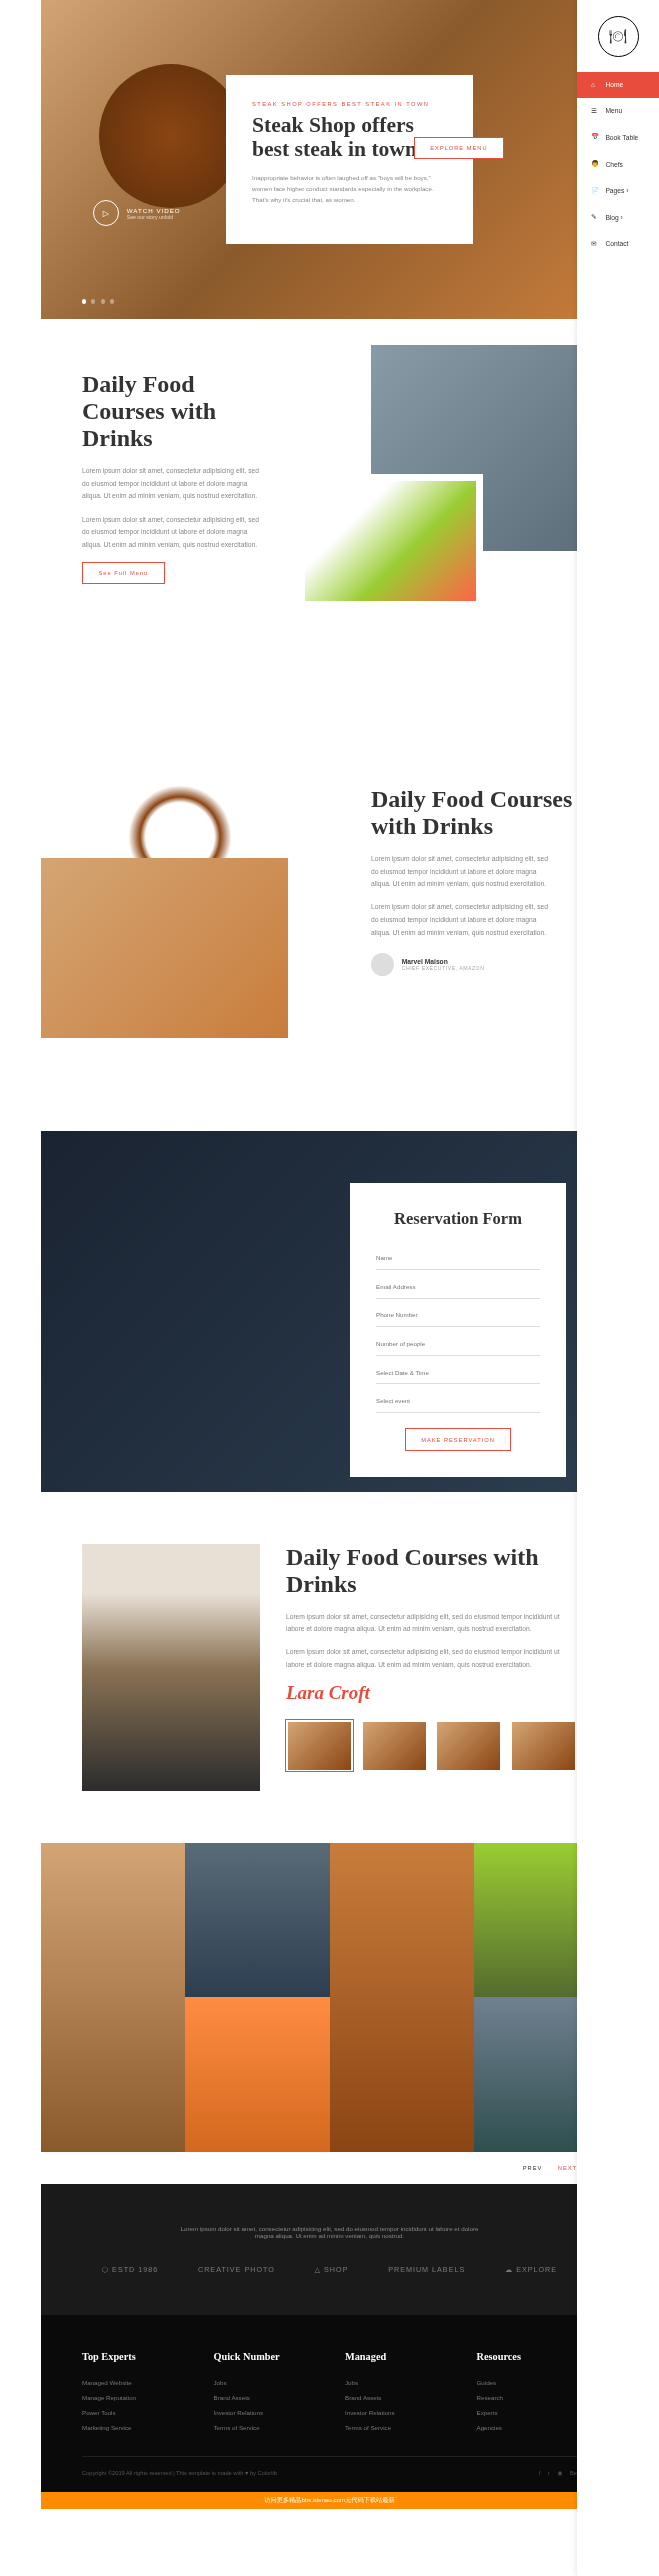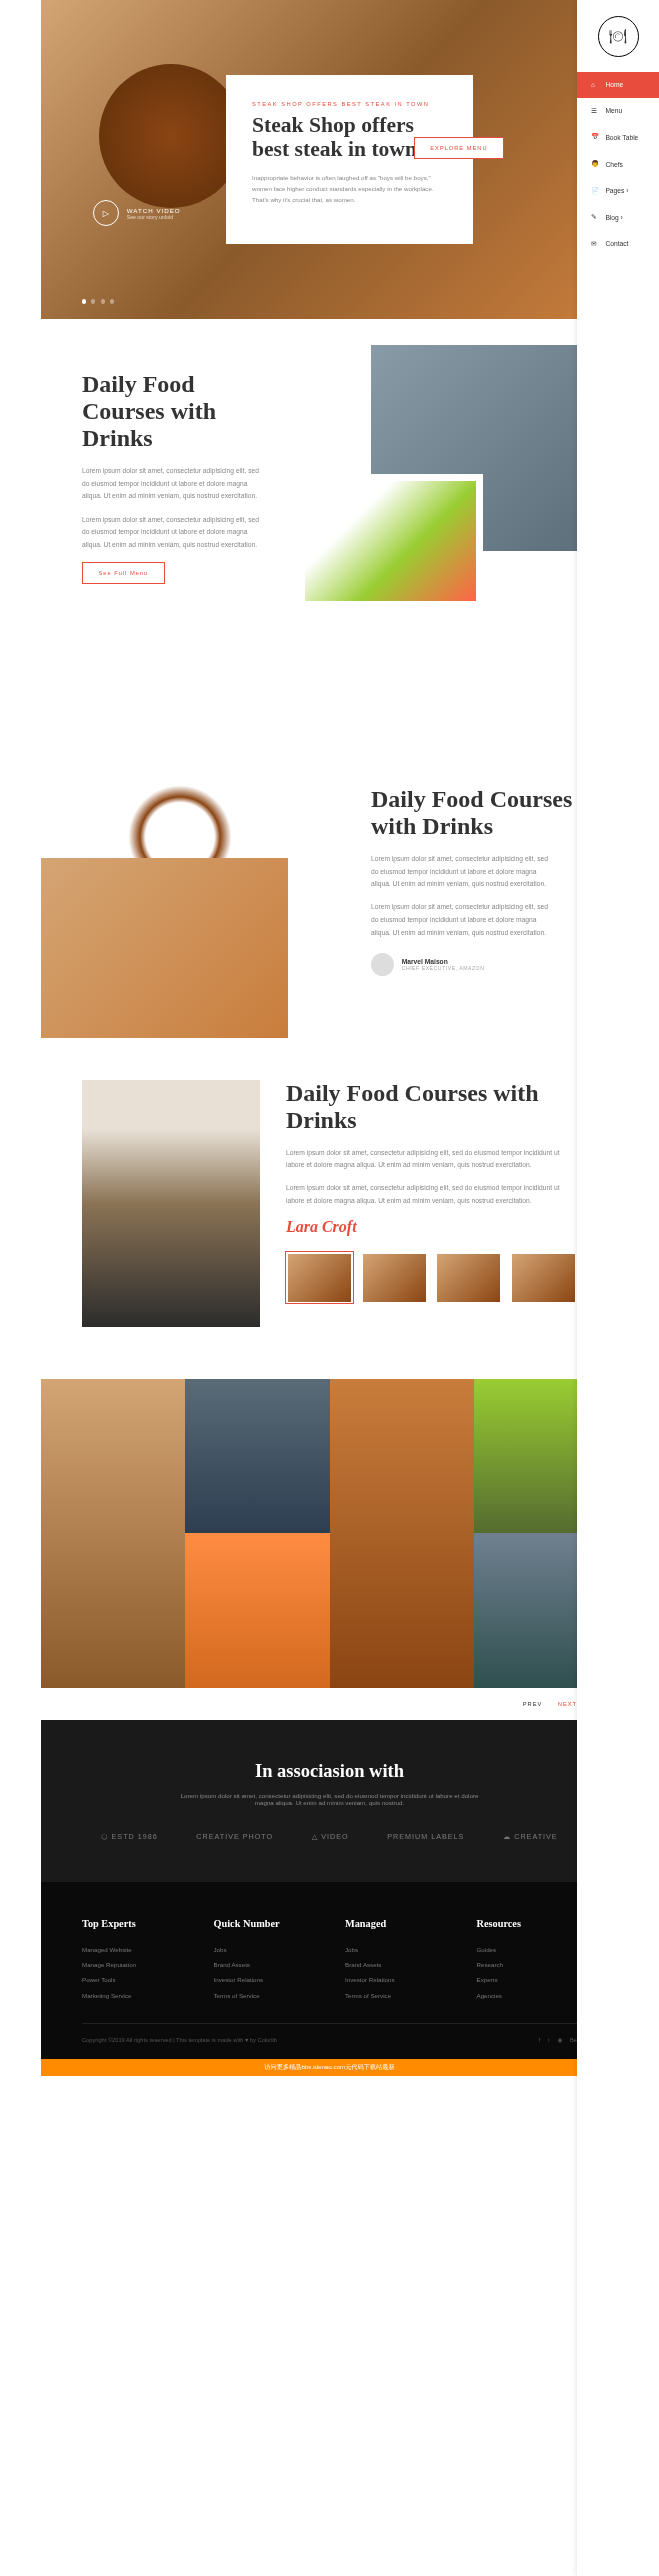--- a/index.html
+++ b/index.html
@@ -44,21 +44,21 @@
 .author-role{font-size:5.2px;color:#aaa;letter-spacing:0.5px}
 
 .reserve{height:361px;background:linear-gradient(135deg,#1a2332,#2c3e50);position:relative;margin-top:103px}
 .form-card{position:absolute;right:52px;top:52px;width:216px;background:#fff;padding:26px}
 .form-title{font-size:16.5px;text-align:center;margin-bottom:18px}
 .input{width:100%;padding:7.7px 0;border:none;border-bottom:0.5px solid #ddd;font-size:6.2px;margin-bottom:5.2px;outline:none}
 
 .chef-sec{display:flex;gap:26px;padding:52px 41px}
 .chef-img{width:206px;height:247px;background:linear-gradient(180deg,#e8e0d5 20%,#8b7355 50%,#2c2c2c)}
 .chef-right{flex:1}
-.sig{font-size:16px;color:#e74c3c;font-style:italic;margin:3px 0}
+.sig{font-size:19px;color:#e74c3c;font-style:italic;margin:3px 0}
 .gallery{display:flex;gap:7.7px;margin-top:15.5px}
 .gal-item{width:67px;height:52px;background:linear-gradient(135deg,#d4a574,#8b4513);border:2.6px solid #fff;position:relative}
 .gal-item.active::after{content:'';position:absolute;inset:-2.6px;border:1px solid #e74c3c}
 
 .photos{display:grid;grid-template-columns:repeat(4,1fr);gap:0;height:309px}
 .photo{background:#8b7355}
 .photo:nth-child(1){background:linear-gradient(#d4a574,#8b5a2b);grid-row:span 2}
 .photo:nth-child(2){background:linear-gradient(#5a6b78,#2c3e50)}
 .photo:nth-child(3){background:linear-gradient(#c97d3c,#8b4513);grid-row:span 2}
 .photo:nth-child(4){background:linear-gradient(#9acd32,#556b2f)}
@@ -173,20 +173,29 @@
     <div class="author">
       <div class="avatar"></div>
       <div>
         <div class="author-name">Marvel Maison</div>
         <div class="author-role">CHIEF EXECUTIVE, AMAZON</div>
       </div>
     </div>
   </div>
 </section>
 
+<section class="reserve">
+  <div class="form-card">
+    <h2 class="script form-title">Reservation Form</h2>
+    <div id="form-fields"><input class="input" placeholder="Name" style=""><input class="input" placeholder="Email Address" style=""><input class="input" placeholder="Phone Number" style=""><input class="input" placeholder="Number of people" style=""><input class="input" placeholder="Select Date &amp; Time" style=""><input class="input" placeholder="Select event" style=""></div>
+    <div style="text-align:center;margin-top:10.3px">
+      <a class="btn">MAKE RESERVATION</a>
+    </div>
+  </div>
+</section>
 
 <section class="chef-sec">
   <div class="chef-img"></div>
   <div class="chef-right">
     <h2 class="script sec-title">Daily Food Courses with Drinks</h2>
     <p class="sec-text" style="max-width:none">Lorem ipsum dolor sit amet, consectetur adipisicing elit, sed do eiusmod tempor incididunt ut labore et dolore magna aliqua. Ut enim ad minim veniam, quis nostrud exercitation.</p>
     <p class="sec-text" style="max-width:none">Lorem ipsum dolor sit amet, consectetur adipisicing elit, sed do eiusmod tempor incididunt ut labore et dolore magna aliqua. Ut enim ad minim veniam, quis nostrud exercitation.</p>
     <div class="script sig">Lara Croft</div>
     <div class="gallery">
       <div class="gal-item active"></div>
@@ -204,28 +213,27 @@
   <div class="photo"></div>
   <div class="photo"></div>
   <div class="photo"></div>
 </section>
 <div class="pager">
   <span>PREV</span>
   <span class="next">NEXT</span>
 </div>
 
 <section class="assoc">
-  <h2 class="script assoc-title">In associasion with</h2>
   <p class="assoc-text">Lorem ipsum dolor sit amet, consectetur adipisicing elit, sed do eiusmod tempor incididunt ut labore et dolore magna aliqua. Ut enim ad minim veniam, quis nostrud.</p>
   <div class="brands" id="brands">
         <div class="brand">⬡ ESTD 1986</div>
         <div class="brand">CREATIVE PHOTO</div>
-        <div class="brand">△ VIDEO</div>
+        <div class="brand">△ SHOP</div>
         <div class="brand">PREMIUM LABELS</div>
-        <div class="brand">☁ CREATIVE</div>
+        <div class="brand">☁ EXPLORE</div>
       </div>
 </section>
 
 <footer class="footer">
   <div class="foot-cols" id="foot-cols">
         <div class="foot-col">
           <h3 class="script foot-title">Top Experts</h3>
           <ul>
             <li>Managed Website</li>
             <li>Manage Reputation</li>

